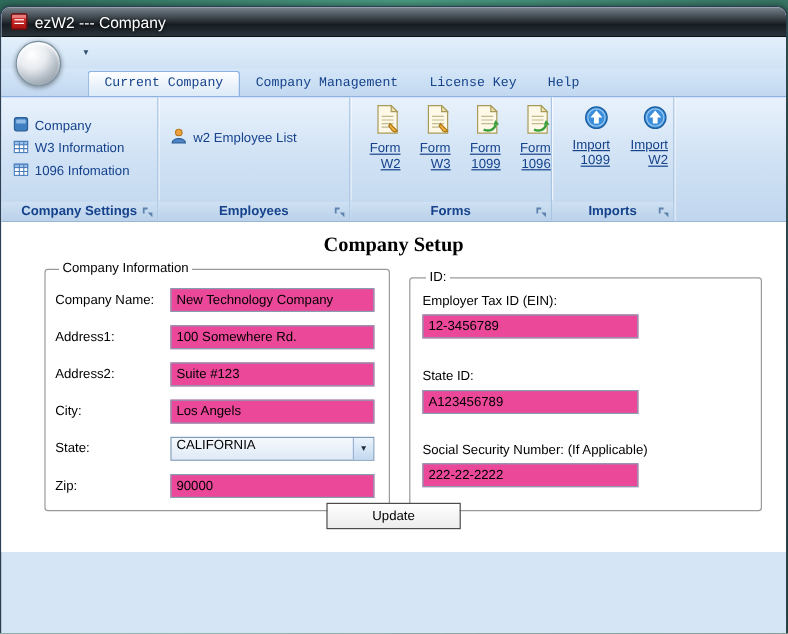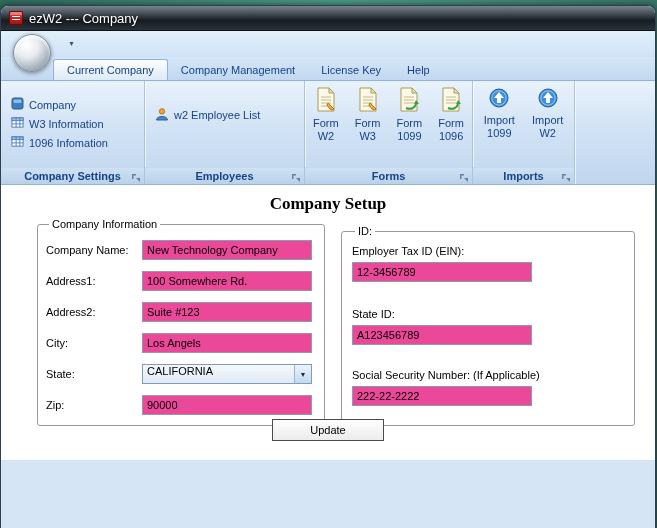--- a/index.html
+++ b/index.html
@@ -54,23 +54,24 @@
   }
   .qat-chevron {
     position:absolute; left:64px; top:7px; width:13px; height:13px;
     color:#34516f; font-size:8px; line-height:11px; text-align:center;
     border-top:1px solid #5b7na0;
     cursor:pointer;
   }
   
   .tabs {
     height:23px; display:flex; align-items:flex-end;
-    padding-left:52px;
+    padding-left:72px;
     background:linear-gradient(#d5e7f8,#c2d8f0);
     color:#15428b;
+    font-family:Liberation Mono, monospace;
   }
   .tab {
     padding:4px 13px 4px 13px; cursor:pointer; white-space:nowrap;
   }
   .tab.active {
     background:linear-gradient(#ffffff,#e8f1fa 60%, #dcebf8);
     border:1px solid #8db2e3; border-bottom:none;
     border-radius:3px 3px 0 0;
     color:#15428b;
   }
@@ -90,33 +91,33 @@
     height:17px; position:relative; text-align:center;
     font-size:11px; line-height:16px; color:#15428b;
     background:linear-gradient(#cfe1f3,#b9d1ea);
     border-top:1px solid #c4d8ee;
     font-weight:bold;
   }
   .launcher {
     position:absolute; right:3px; top:3px; width:10px; height:10px;
     cursor:pointer;
   }
-  .g-settings { width:144px; }
+  .g-settings { width:131px; }
   .g-employees { width:160px; }
   .g-forms { width:168px; }
   .g-imports { width:102px; }
   .g-fill { flex:1; border-right:none; box-shadow:none; }
   .small-item {
     display:flex; align-items:center; gap:5px;
     height:19px; padding-left:10px; cursor:pointer; white-space:nowrap;
   }
   .g-settings .group-content { padding-top:14px; }
   .g-employees .group-content { padding-top:24px; }
   .big-row { display:flex; justify-content:space-evenly; padding-top:6px; }
-  .big-btn { width:44px; text-align:center; cursor:pointer; color:#15428b; }
+  .big-btn { width:44px; text-align:right; cursor:pointer; color:#15428b;text-decoration:underline; }
   .big-btn .ic { display:block; margin:0 auto 3px auto; }
   .big-btn .l1, .big-btn .l2 { line-height:13px; }
   
   .content {
     position:relative; height:276px; background:#ffffff;
     border-top:1px solid #98b5d4;
   }
   .page-title {
     text-align:center; padding-top:9px;
     font-family:"Liberation Serif", serif; font-weight:bold; font-size:17px;

